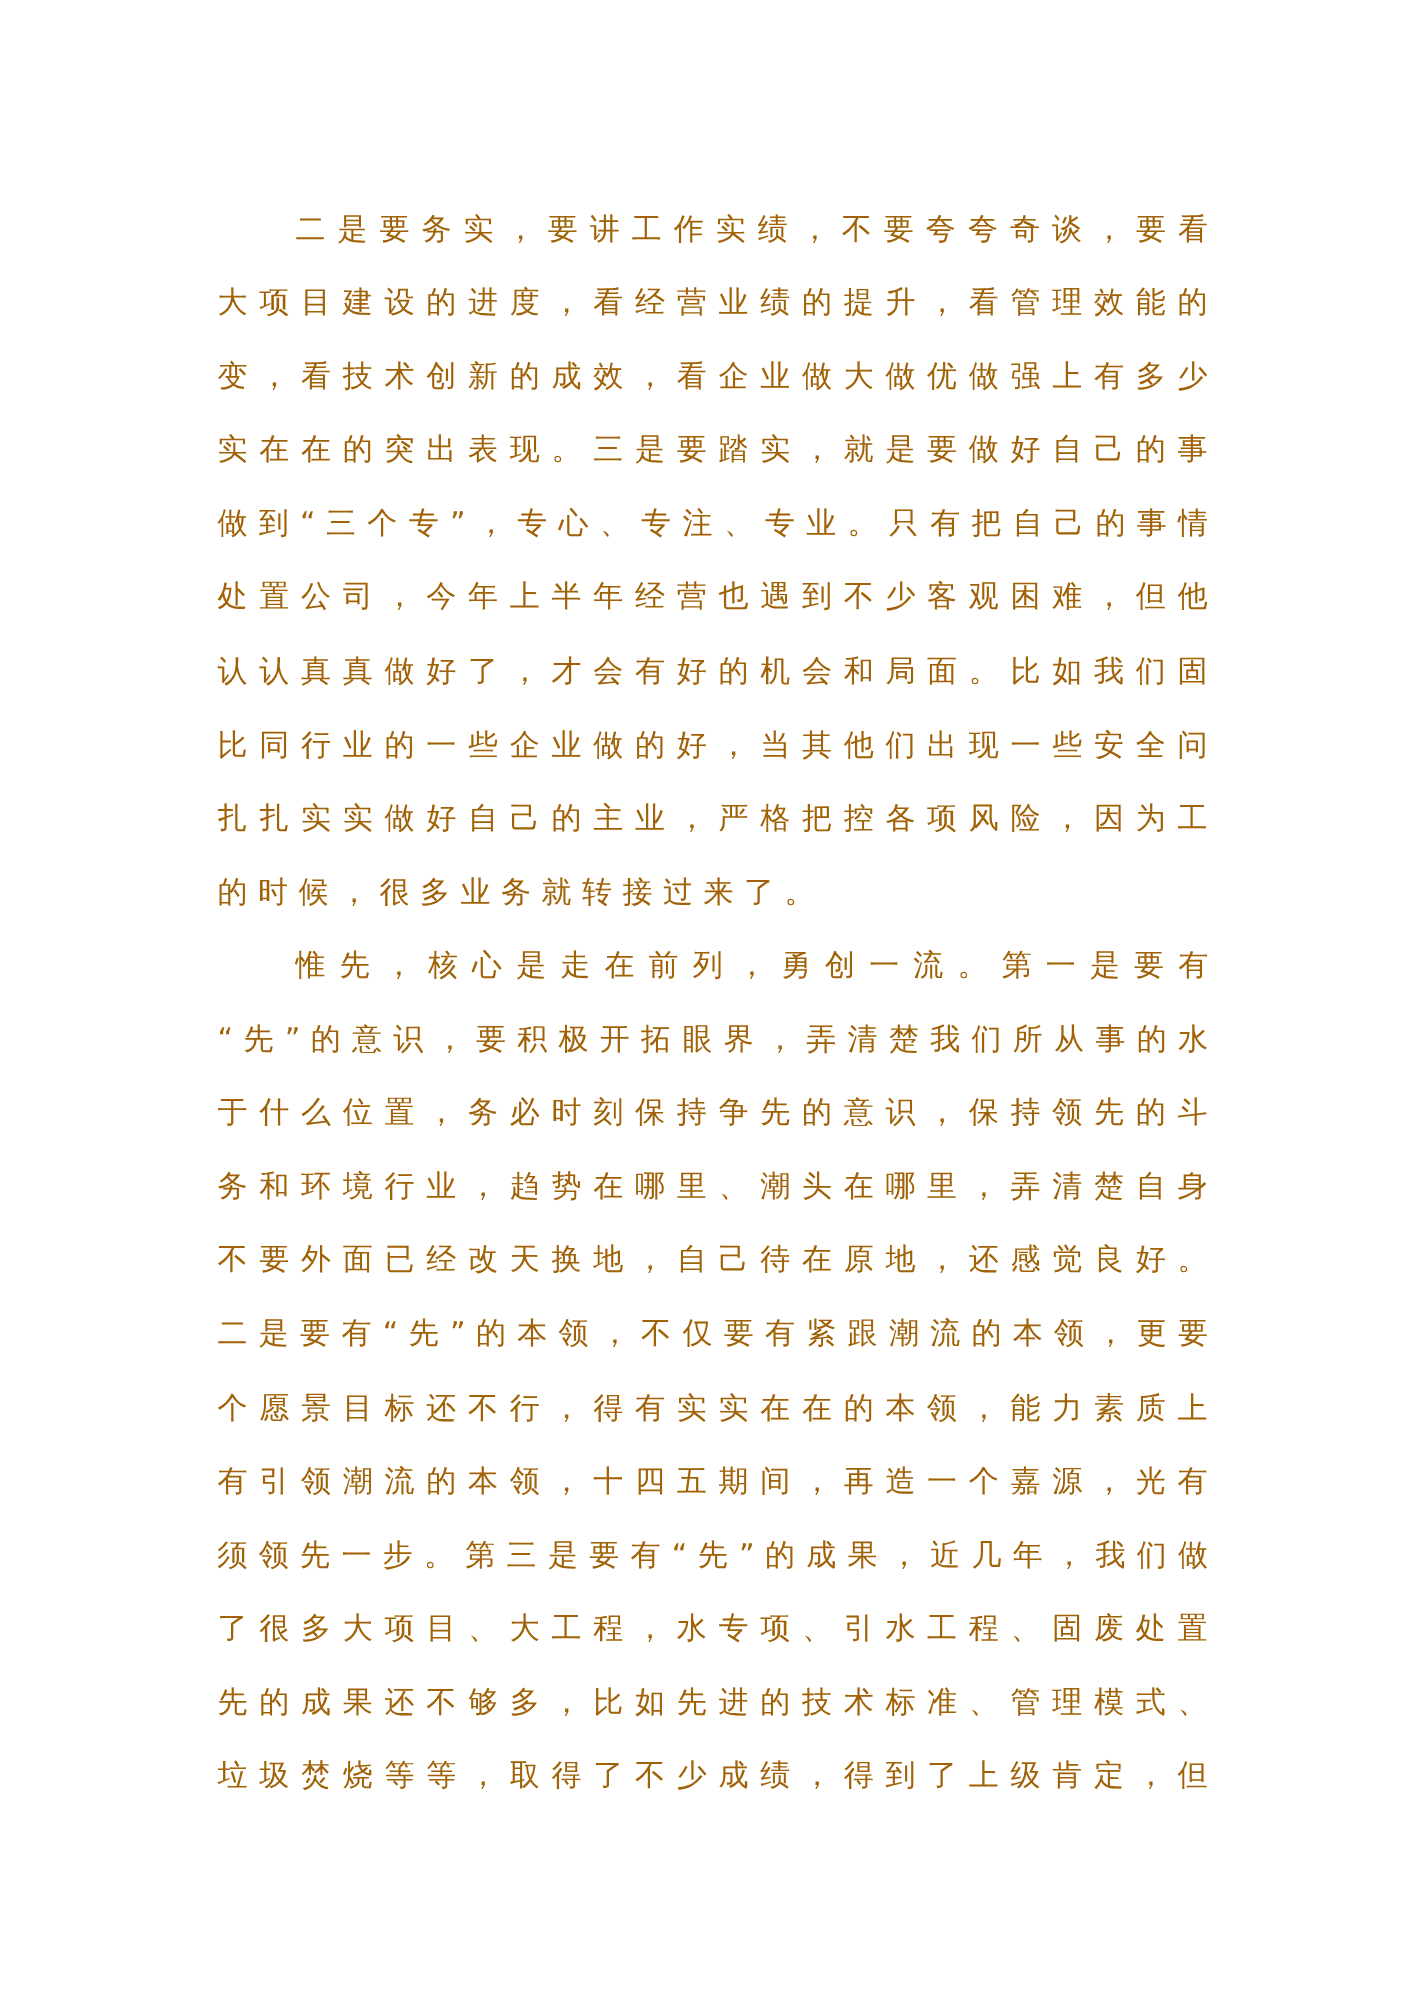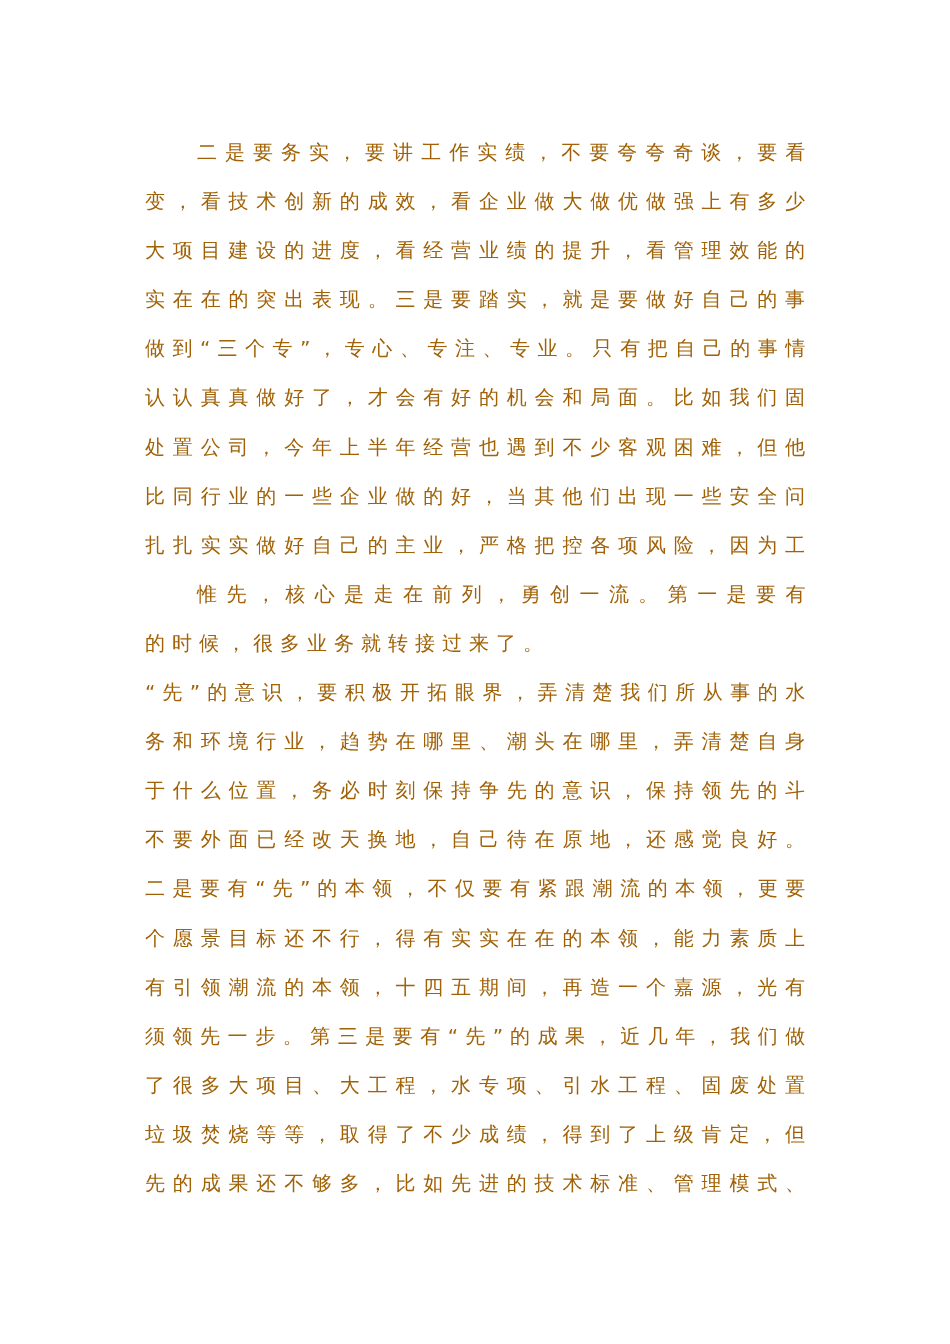--- a/index.html
+++ b/index.html
@@ -16,36 +16,36 @@
   .line.last { text-align-last: left; letter-spacing: 7px; }
   .line.indent { padding-left: 52px; }
 </style>
 </head>
 <body>
 
 <div class="page">
   <div class="text-block">
 
     <div class="line indent"><span>二</span> <span>是</span> <span>要</span> <span>务</span> <span>实</span> <span>，</span> <span>要</span> <span>讲</span> <span>工</span> <span>作</span> <span>实</span> <span>绩</span> <span>，</span> <span>不</span> <span>要</span> <span>夸</span> <span>夸</span> <span>奇</span> <span>谈</span> <span>，</span> <span>要</span> <span>看</span> </div>
+    <div class="line"><span>大</span> <span>项</span> <span>目</span> <span>建</span> <span>设</span> <span>的</span> <span>进</span> <span>度</span> <span>，</span> <span>看</span> <span>经</span> <span>营</span> <span>业</span> <span>绩</span> <span>的</span> <span>提</span> <span>升</span> <span>，</span> <span>看</span> <span>管</span> <span>理</span> <span>效</span> <span>能</span> <span>的</span> </div>
     <div class="line"><span>变</span> <span>，</span> <span>看</span> <span>技</span> <span>术</span> <span>创</span> <span>新</span> <span>的</span> <span>成</span> <span>效</span> <span>，</span> <span>看</span> <span>企</span> <span>业</span> <span>做</span> <span>大</span> <span>做</span> <span>优</span> <span>做</span> <span>强</span> <span>上</span> <span>有</span> <span>多</span> <span>少</span> </div>
-    <div class="line"><span>大</span> <span>项</span> <span>目</span> <span>建</span> <span>设</span> <span>的</span> <span>进</span> <span>度</span> <span>，</span> <span>看</span> <span>经</span> <span>营</span> <span>业</span> <span>绩</span> <span>的</span> <span>提</span> <span>升</span> <span>，</span> <span>看</span> <span>管</span> <span>理</span> <span>效</span> <span>能</span> <span>的</span> </div>
     <div class="line"><span>实</span> <span>在</span> <span>在</span> <span>的</span> <span>突</span> <span>出</span> <span>表</span> <span>现</span> <span>。</span> <span>三</span> <span>是</span> <span>要</span> <span>踏</span> <span>实</span> <span>，</span> <span>就</span> <span>是</span> <span>要</span> <span>做</span> <span>好</span> <span>自</span> <span>己</span> <span>的</span> <span>事</span> </div>
     <div class="line"><span>做</span> <span>到</span> <span>“</span> <span>三</span> <span>个</span> <span>专</span> <span>”</span> <span>，</span> <span>专</span> <span>心</span> <span>、</span> <span>专</span> <span>注</span> <span>、</span> <span>专</span> <span>业</span> <span>。</span> <span>只</span> <span>有</span> <span>把</span> <span>自</span> <span>己</span> <span>的</span> <span>事</span> <span>情</span></div>
+    <div class="line"><span>处</span> <span>置</span> <span>公</span> <span>司</span> <span>，</span> <span>今</span> <span>年</span> <span>上</span> <span>半</span> <span>年</span> <span>经</span> <span>营</span> <span>也</span> <span>遇</span> <span>到</span> <span>不</span> <span>少</span> <span>客</span> <span>观</span> <span>困</span> <span>难</span> <span>，</span> <span>但</span> <span>他</span> </div>
     <div class="line"><span>认</span> <span>认</span> <span>真</span> <span>真</span> <span>做</span> <span>好</span> <span>了</span> <span>，</span> <span>才</span> <span>会</span> <span>有</span> <span>好</span> <span>的</span> <span>机</span> <span>会</span> <span>和</span> <span>局</span> <span>面</span> <span>。</span> <span>比</span> <span>如</span> <span>我</span> <span>们</span> <span>固</span> </div>
-    <div class="line"><span>处</span> <span>置</span> <span>公</span> <span>司</span> <span>，</span> <span>今</span> <span>年</span> <span>上</span> <span>半</span> <span>年</span> <span>经</span> <span>营</span> <span>也</span> <span>遇</span> <span>到</span> <span>不</span> <span>少</span> <span>客</span> <span>观</span> <span>困</span> <span>难</span> <span>，</span> <span>但</span> <span>他</span> </div>
     <div class="line"><span>比</span> <span>同</span> <span>行</span> <span>业</span> <span>的</span> <span>一</span> <span>些</span> <span>企</span> <span>业</span> <span>做</span> <span>的</span> <span>好</span> <span>，</span> <span>当</span> <span>其</span> <span>他</span> <span>们</span> <span>出</span> <span>现</span> <span>一</span> <span>些</span> <span>安</span> <span>全</span> <span>问</span> </div>
     <div class="line"><span>扎</span> <span>扎</span> <span>实</span> <span>实</span> <span>做</span> <span>好</span> <span>自</span> <span>己</span> <span>的</span> <span>主</span> <span>业</span> <span>，</span> <span>严</span> <span>格</span> <span>把</span> <span>控</span> <span>各</span> <span>项</span> <span>风</span> <span>险</span> <span>，</span> <span>因</span> <span>为</span> <span>工</span> </div>
+    <div class="line last">的时候，很多业务就转接过来了。</div>
+
     <div class="line indent"><span>惟</span> <span>先</span> <span>，</span> <span>核</span> <span>心</span> <span>是</span> <span>走</span> <span>在</span> <span>前</span> <span>列</span> <span>，</span> <span>勇</span> <span>创</span> <span>一</span> <span>流</span> <span>。</span> <span>第</span> <span>一</span> <span>是</span> <span>要</span> <span>有</span></div>
-
-    <div class="line last">的时候，很多业务就转接过来了。</div>
     <div class="line"><span>“</span> <span>先</span> <span>”</span> <span>的</span> <span>意</span> <span>识</span> <span>，</span> <span>要</span> <span>积</span> <span>极</span> <span>开</span> <span>拓</span> <span>眼</span> <span>界</span> <span>，</span> <span>弄</span> <span>清</span> <span>楚</span> <span>我</span> <span>们</span> <span>所</span> <span>从</span> <span>事</span> <span>的</span> <span>水</span></div>
+    <div class="line"><span>于</span> <span>什</span> <span>么</span> <span>位</span> <span>置</span> <span>，</span> <span>务</span> <span>必</span> <span>时</span> <span>刻</span> <span>保</span> <span>持</span> <span>争</span> <span>先</span> <span>的</span> <span>意</span> <span>识</span> <span>，</span> <span>保</span> <span>持</span> <span>领</span> <span>先</span> <span>的</span> <span>斗</span> </div>
     <div class="line"><span>务</span> <span>和</span> <span>环</span> <span>境</span> <span>行</span> <span>业</span> <span>，</span> <span>趋</span> <span>势</span> <span>在</span> <span>哪</span> <span>里</span> <span>、</span> <span>潮</span> <span>头</span> <span>在</span> <span>哪</span> <span>里</span> <span>，</span> <span>弄</span> <span>清</span> <span>楚</span> <span>自</span> <span>身</span> </div>
-    <div class="line"><span>于</span> <span>什</span> <span>么</span> <span>位</span> <span>置</span> <span>，</span> <span>务</span> <span>必</span> <span>时</span> <span>刻</span> <span>保</span> <span>持</span> <span>争</span> <span>先</span> <span>的</span> <span>意</span> <span>识</span> <span>，</span> <span>保</span> <span>持</span> <span>领</span> <span>先</span> <span>的</span> <span>斗</span> </div>
     <div class="line"><span>不</span> <span>要</span> <span>外</span> <span>面</span> <span>已</span> <span>经</span> <span>改</span> <span>天</span> <span>换</span> <span>地</span> <span>，</span> <span>自</span> <span>己</span> <span>待</span> <span>在</span> <span>原</span> <span>地</span> <span>，</span> <span>还</span> <span>感</span> <span>觉</span> <span>良</span> <span>好</span> <span>。</span> </div>
     <div class="line"><span>二</span> <span>是</span> <span>要</span> <span>有</span> <span>“</span> <span>先</span> <span>”</span> <span>的</span> <span>本</span> <span>领</span> <span>，</span> <span>不</span> <span>仅</span> <span>要</span> <span>有</span> <span>紧</span> <span>跟</span> <span>潮</span> <span>流</span> <span>的</span> <span>本</span> <span>领</span> <span>，</span> <span>更</span> <span>要</span></div>
     <div class="line"><span>个</span> <span>愿</span> <span>景</span> <span>目</span> <span>标</span> <span>还</span> <span>不</span> <span>行</span> <span>，</span> <span>得</span> <span>有</span> <span>实</span> <span>实</span> <span>在</span> <span>在</span> <span>的</span> <span>本</span> <span>领</span> <span>，</span> <span>能</span> <span>力</span> <span>素</span> <span>质</span> <span>上</span> </div>
     <div class="line"><span>有</span> <span>引</span> <span>领</span> <span>潮</span> <span>流</span> <span>的</span> <span>本</span> <span>领</span> <span>，</span> <span>十</span> <span>四</span> <span>五</span> <span>期</span> <span>间</span> <span>，</span> <span>再</span> <span>造</span> <span>一</span> <span>个</span> <span>嘉</span> <span>源</span> <span>，</span> <span>光</span> <span>有</span> </div>
     <div class="line"><span>须</span> <span>领</span> <span>先</span> <span>一</span> <span>步</span> <span>。</span> <span>第</span> <span>三</span> <span>是</span> <span>要</span> <span>有</span> <span>“</span> <span>先</span> <span>”</span> <span>的</span> <span>成</span> <span>果</span> <span>，</span> <span>近</span> <span>几</span> <span>年</span> <span>，</span> <span>我</span> <span>们</span> <span>做</span></div>
     <div class="line"><span>了</span> <span>很</span> <span>多</span> <span>大</span> <span>项</span> <span>目</span> <span>、</span> <span>大</span> <span>工</span> <span>程</span> <span>，</span> <span>水</span> <span>专</span> <span>项</span> <span>、</span> <span>引</span> <span>水</span> <span>工</span> <span>程</span> <span>、</span> <span>固</span> <span>废</span> <span>处</span> <span>置</span> </div>
+    <div class="line"><span>先</span> <span>的</span> <span>成</span> <span>果</span> <span>还</span> <span>不</span> <span>够</span> <span>多</span> <span>，</span> <span>比</span> <span>如</span> <span>先</span> <span>进</span> <span>的</span> <span>技</span> <span>术</span> <span>标</span> <span>准</span> <span>、</span> <span>管</span> <span>理</span> <span>模</span> <span>式</span> <span>、</span> </div>
     <div class="line"><span>垃</span> <span>圾</span> <span>焚</span> <span>烧</span> <span>等</span> <span>等</span> <span>，</span> <span>取</span> <span>得</span> <span>了</span> <span>不</span> <span>少</span> <span>成</span> <span>绩</span> <span>，</span> <span>得</span> <span>到</span> <span>了</span> <span>上</span> <span>级</span> <span>肯</span> <span>定</span> <span>，</span> <span>但</span> </div>
-    <div class="line"><span>先</span> <span>的</span> <span>成</span> <span>果</span> <span>还</span> <span>不</span> <span>够</span> <span>多</span> <span>，</span> <span>比</span> <span>如</span> <span>先</span> <span>进</span> <span>的</span> <span>技</span> <span>术</span> <span>标</span> <span>准</span> <span>、</span> <span>管</span> <span>理</span> <span>模</span> <span>式</span> <span>、</span> </div>
   </div>
 </div>
 
 </body></html>

